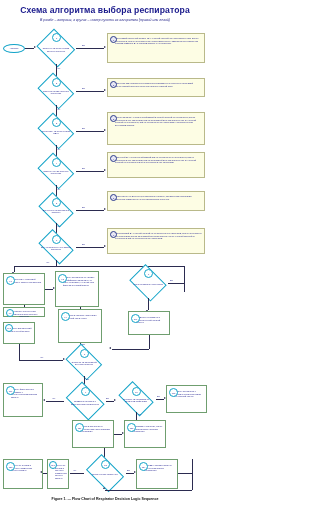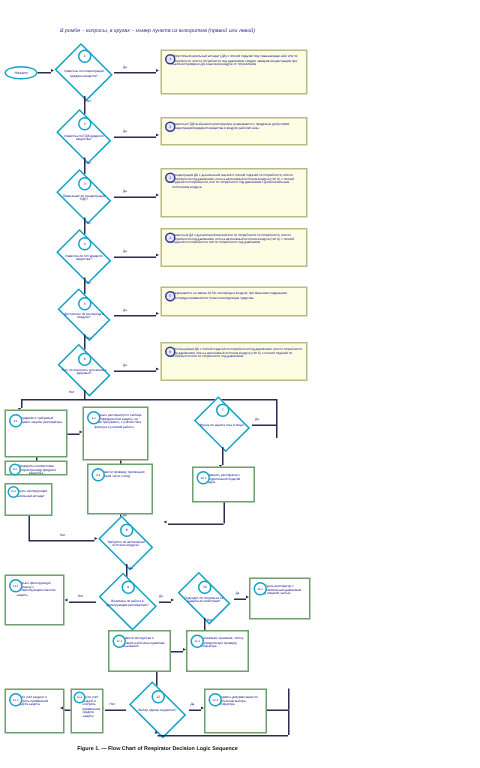--- a/index.html
+++ b/index.html
@@ -61,20 +61,21 @@
   .au{border-left:1.6px solid transparent;border-right:1.6px solid transparent;
       border-bottom:2.4px solid #2b2b50;}
 
   .elbl{position:absolute;font-size:2.1px;color:#1a1a8c;white-space:nowrap;}
 </style>
 </head>
 <body>
 
 <div id="sheet">
 
+  <div class="ttl" style="top:5px;">Схема алгоритма выбора респиратора</div>
   <div class="sub" style="top:18px;">В ромбе – вопросы, в кругах – номер пункта из алгоритма (правой или левой)</div>
 
   <div class="node term" style="left:3px;top:44px;width:22px;height:9px;">
     <span>Начало</span>
   </div>
   <div class="ln lh" style="left:25px;top:48px;width:9px;"></div>
   <div class="arw ar" style="left:34px;top:46.4px;"></div>
 
   <div class="node dia" style="left:36px;top:32px;width:40px;height:32px;">
     <div class="dshape"></div>

